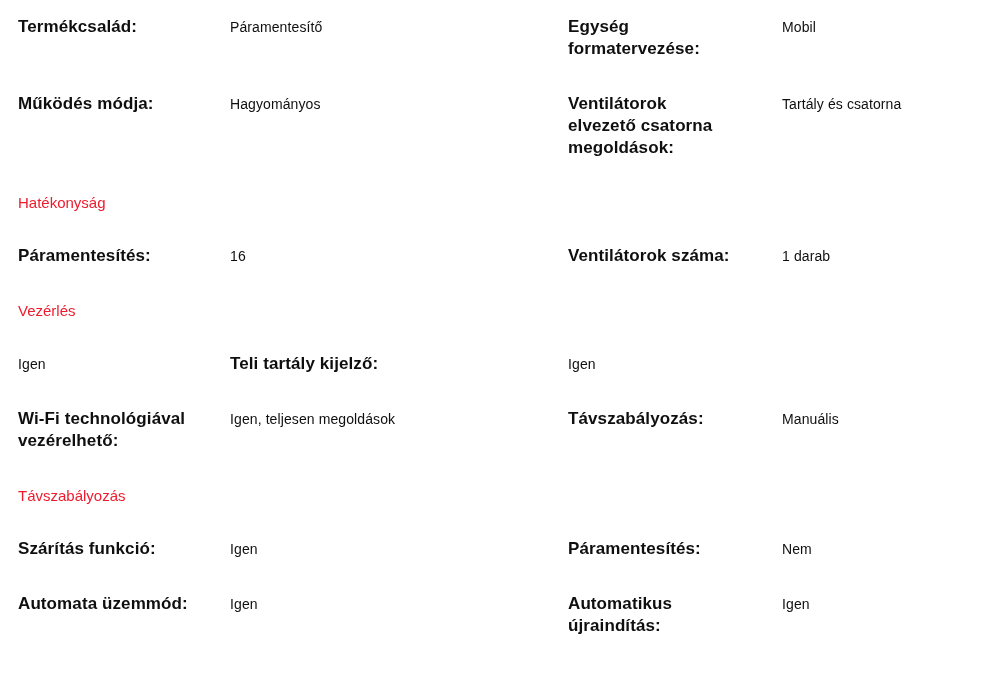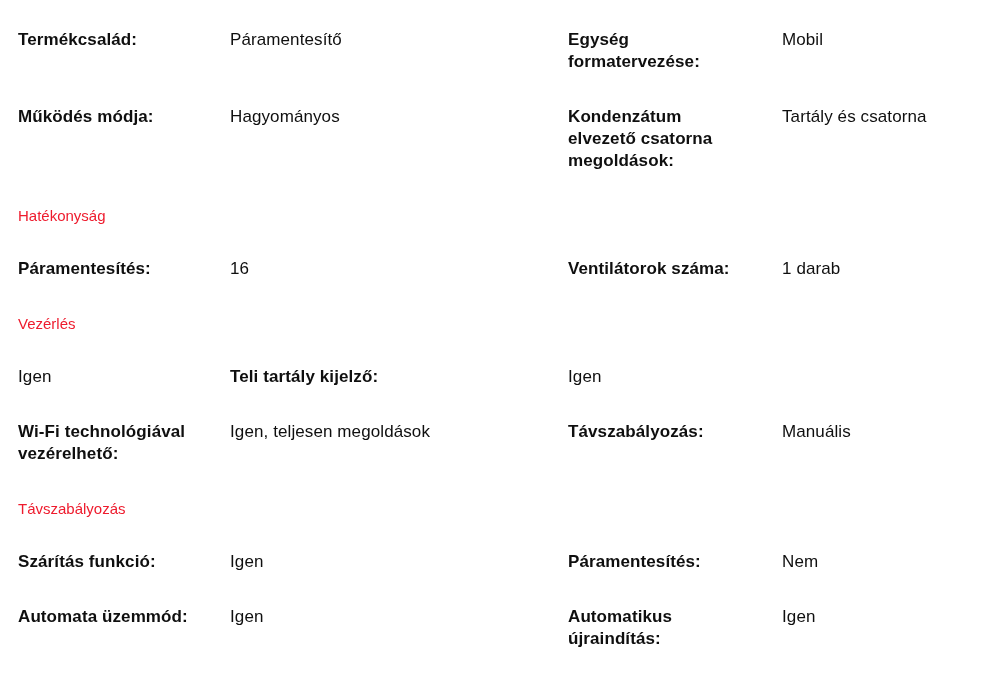--- a/index.html
+++ b/index.html
@@ -5,38 +5,38 @@
   * { box-sizing: border-box; margin: 0; padding: 0; }
   html, body {
     width: 1000px;
     background: #ffffff;
     font-family: "Liberation Sans", "DejaVu Sans", sans-serif;
     color: #0f0f0f;
   }
   .spec-table {
     width: 1000px;
     min-height: 684px;
-    padding: 29px 0 0 18px;
+    padding: 16px 0 0 18px;
   }
   .spec-row {
     display: grid;
     grid-template-columns: 212px 338px 214px 1fr;
     margin-bottom: 33px;
   }
   .spec-label {
     font-weight: 700;
     font-size: 17px;
     line-height: 22px;
     letter-spacing: 0.1px;
   }
   .spec-label.left  { max-width: 200px; padding-right: 12px; }
   .spec-label.right { max-width: 182px; padding-right: 12px; }
   .spec-value {
     font-weight: 400;
-    font-size: 17px;
+    font-size: 14px;
     line-height: 22px;
     letter-spacing: 0.1px;
     padding-right: 10px;
   }
   .section-header {
     font-weight: 400;
     font-size: 15px;
     line-height: 22px;
     margin: 12px 0 31px 0;
     color: var(--accent, #ee1b2d);
@@ -50,21 +50,21 @@
   <div class="spec-row">
     <div class="spec-label left">Termékcsalád:</div>
     <div class="spec-value">Páramentesítő</div>
     <div class="spec-label right">Egység formatervezése:</div>
     <div class="spec-value">Mobil</div>
   </div>
 
   <div class="spec-row">
     <div class="spec-label left">Működés módja:</div>
     <div class="spec-value">Hagyományos</div>
-    <div class="spec-label right">Kondenzátum elvezető csatorna megoldások:</div>
+    <div class="spec-label right">Ventilátorok elvezető csatorna megoldások:</div>
     <div class="spec-value">Tartály és csatorna</div>
   </div>
 
   <div class="section-header">Hatékonyság</div>
 
   <div class="spec-row">
     <div class="spec-label left">Páramentesítés:</div>
     <div class="spec-value">16</div>
     <div class="spec-label right">Ventilátorok száma:</div>
     <div class="spec-value">1 darab</div>

